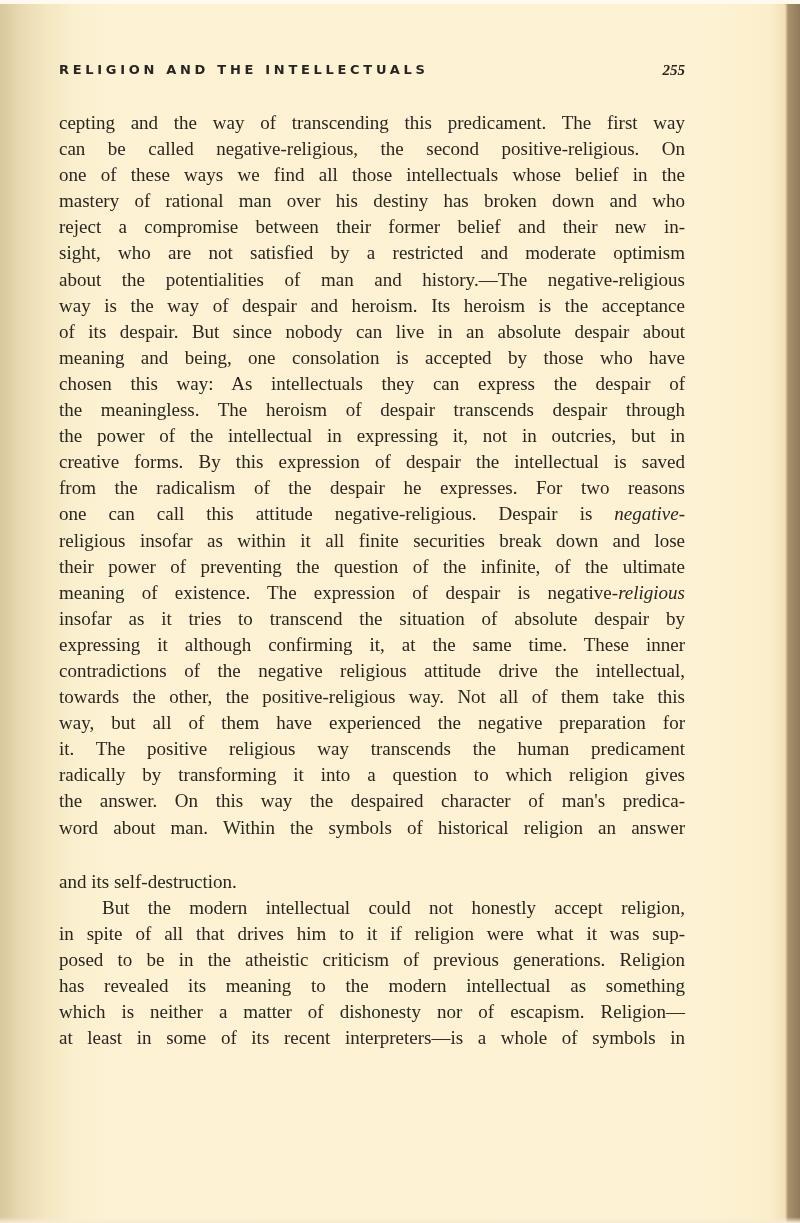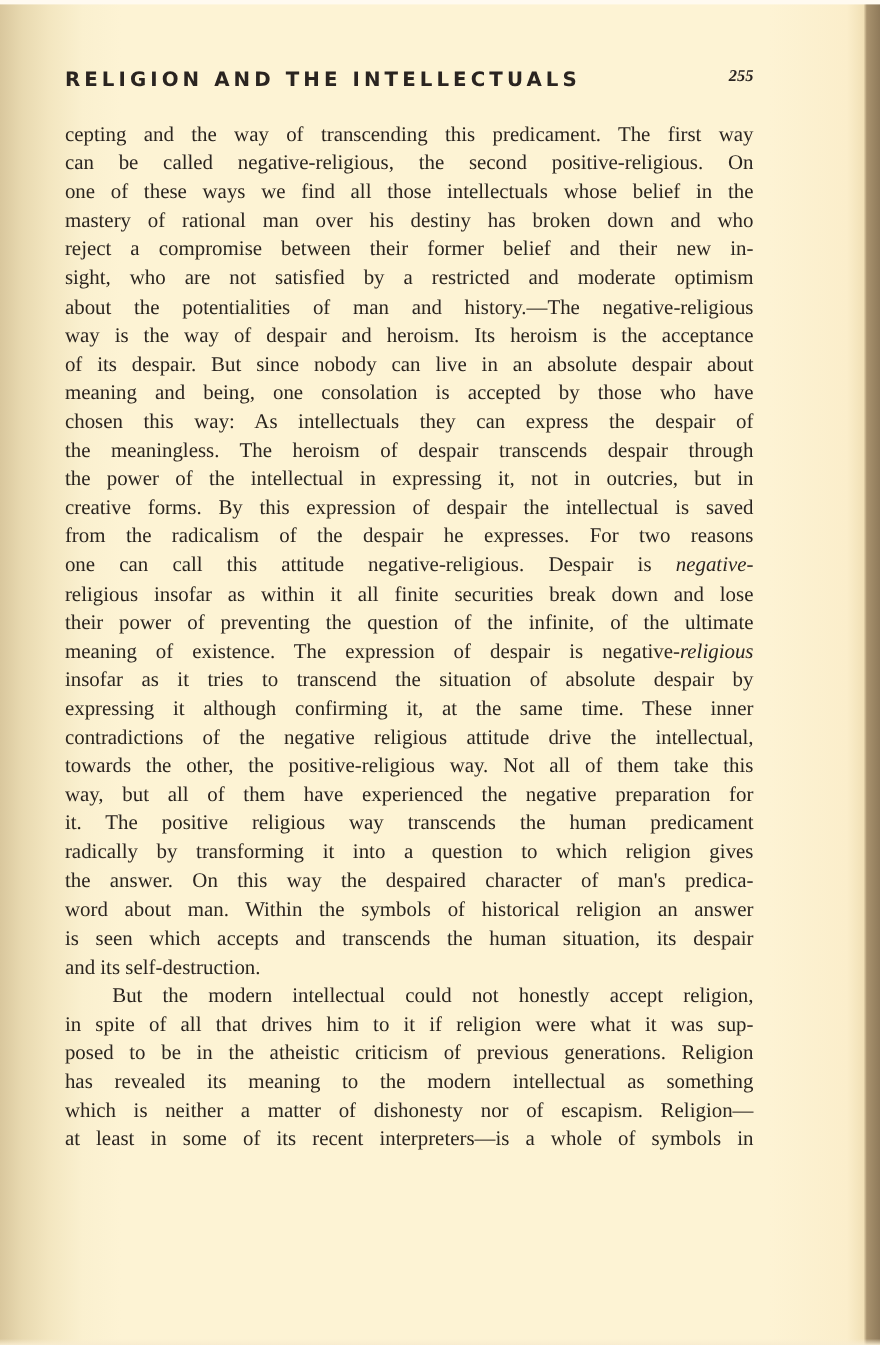--- a/index.html
+++ b/index.html
@@ -51,21 +51,21 @@
       top: 62px;
       width: 626px;
       height: 24px;
       font-family: "DejaVu Sans", sans-serif;
       color: #2a2420;
     }
     .running-head .title {
       position: absolute;
       left: 0;
       top: 0;
-      font-size: 18px;
+      font-size: 13px;
       font-weight: bold;
       letter-spacing: 3.7px;
     }
     .running-head .folio {
       position: absolute;
       right: 0;
       top: 0;
       font-family: "Liberation Serif", serif;
       font-size: 15px;
       font-weight: bold;
@@ -84,20 +84,21 @@
     .body-text .line {
       display: block;
       text-align: justify;
       text-align-last: justify;
       white-space: nowrap;
       height: 26.1px;
       overflow: visible;
     }
     .body-text .line.last {
       text-align-last: left;
+      margin-top: 28px;
     }
     .body-text .line.indent {
       padding-left: 43px;
     }
     .body-text .line span {
       white-space: pre;
     }
     .body-text em {
       font-style: italic;
     }
@@ -133,21 +134,20 @@
         <span class="line"><span>meaning of existence. The expression of despair is negative-</span><em>religious</em></span>
         <span class="line"><span>insofar as it tries to transcend the situation of absolute despair by</span></span>
         <span class="line"><span>expressing it although confirming it, at the same time. These inner</span></span>
         <span class="line"><span>contradictions of the negative religious attitude drive the intellectual,</span></span>
         <span class="line"><span>towards the other, the positive-religious way. Not all of them take this</span></span>
         <span class="line"><span>way, but all of them have experienced the negative preparation for</span></span>
         <span class="line"><span>it. The positive religious way transcends the human predicament</span></span>
         <span class="line"><span>radically by transforming it into a question to which religion gives</span></span>
         <span class="line"><span>the answer. On this way the despaired character of man's predica-</span></span>
         <span class="line"><span>word about man. Within the symbols of historical religion an answer</span></span>
-        <span class="line"><span>is seen which accepts and transcends the human situation, its despair</span></span>
         <span class="line last"><span>and its self-destruction.</span></span>
       </div>
       <div>
         <span class="line indent"><span>But the modern intellectual could not honestly accept religion,</span></span>
         <span class="line"><span>in spite of all that drives him to it if religion were what it was sup-</span></span>
         <span class="line"><span>posed to be in the atheistic criticism of previous generations. Religion</span></span>
         <span class="line"><span>has revealed its meaning to the modern intellectual as something</span></span>
         <span class="line"><span>which is neither a matter of dishonesty nor of escapism. Religion—</span></span>
         <span class="line"><span>at least in some of its recent interpreters—is a whole of symbols in</span></span>
       </div>

